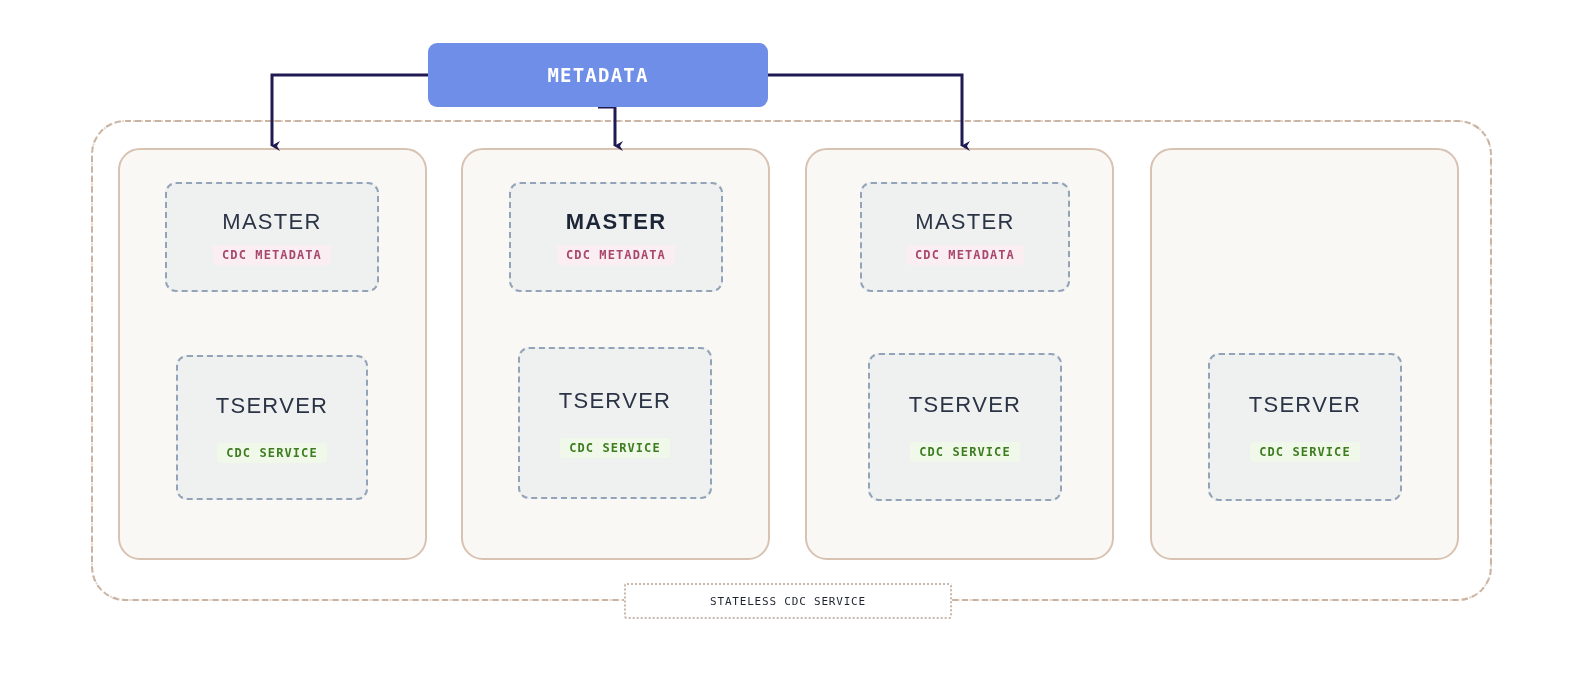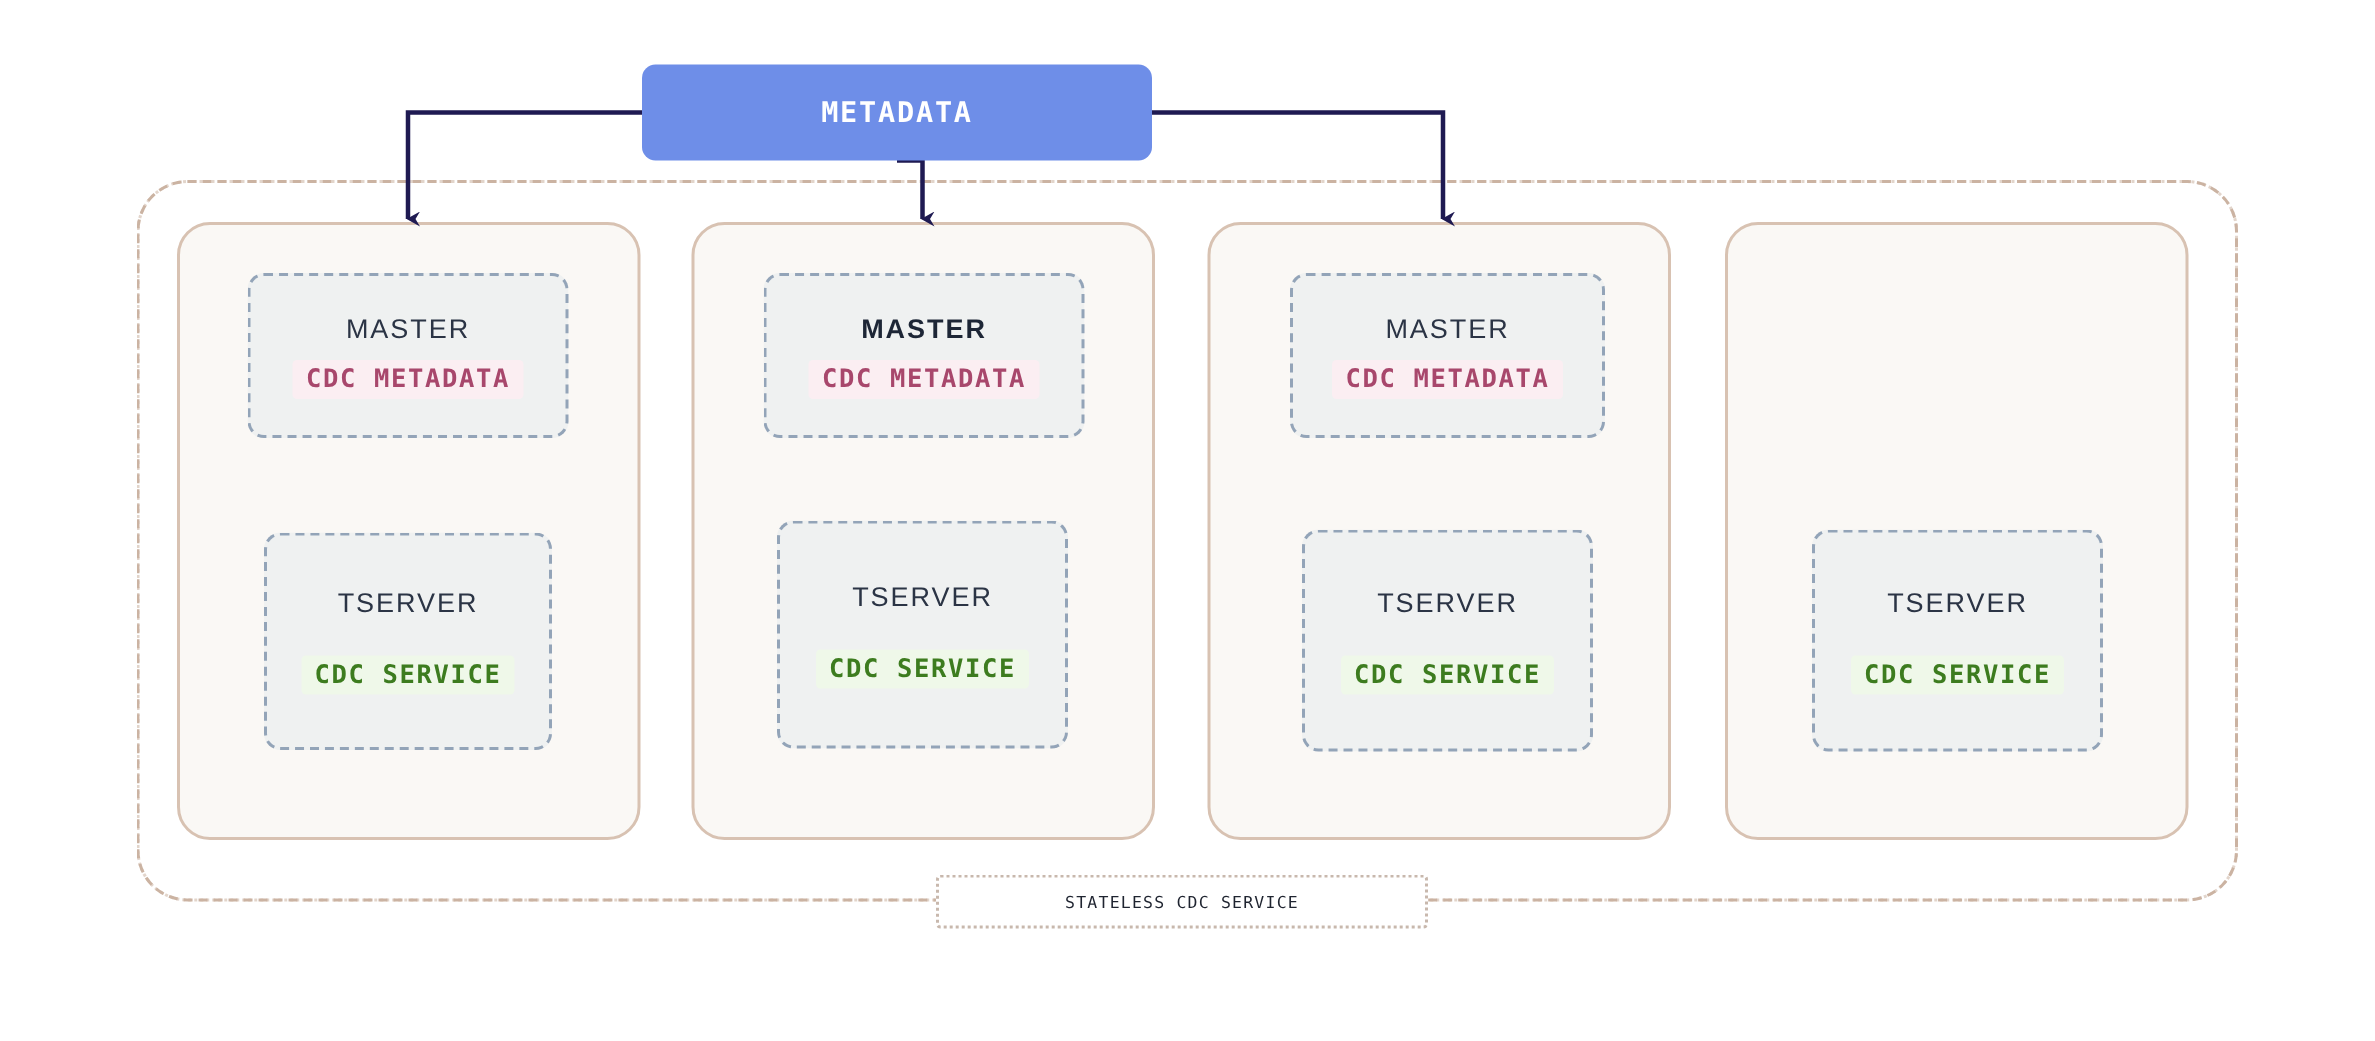--- a/index.html
+++ b/index.html
@@ -123,32 +123,32 @@
     border-radius: 11px;
     box-sizing: border-box;
     display: flex;
     flex-direction: column;
     align-items: center;
     justify-content: center;
     z-index: 3;
   }
   .svc-title {
     font-family: "Liberation Sans", sans-serif;
-    font-size: 18px;
+    font-size: 22px;
     color: #2b3445;
     letter-spacing: 1.3px;
     white-space: nowrap;
   }
   .svc-title.leader {
     font-weight: bold;
     color: #1d2636;
   }
   .svc-badge {
     font-family: "DejaVu Sans Mono", monospace;
-    font-size: 17px;
+    font-size: 12px;
     font-weight: bold;
     letter-spacing: 1.1px;
     white-space: nowrap;
     padding: 3px 9px;
     border-radius: 3px;
   }
   .svc-badge.meta {
     color: #a8476c;
     background: #fbeef2;
   }

